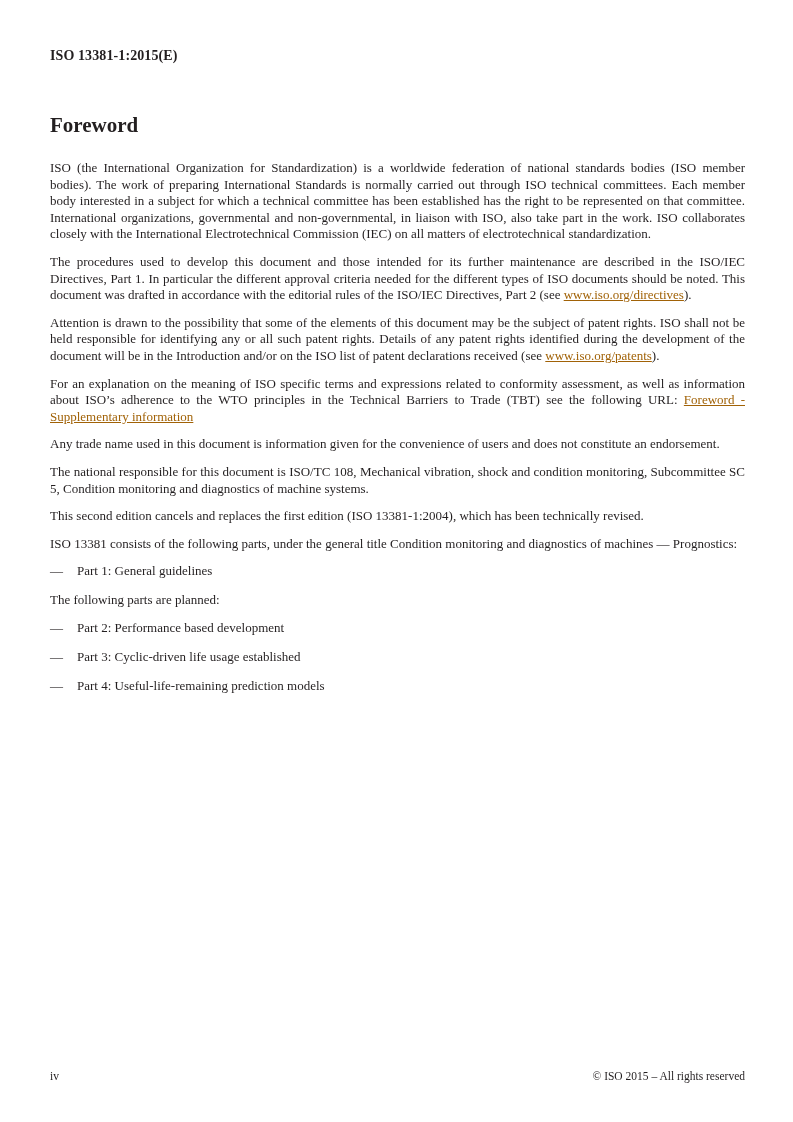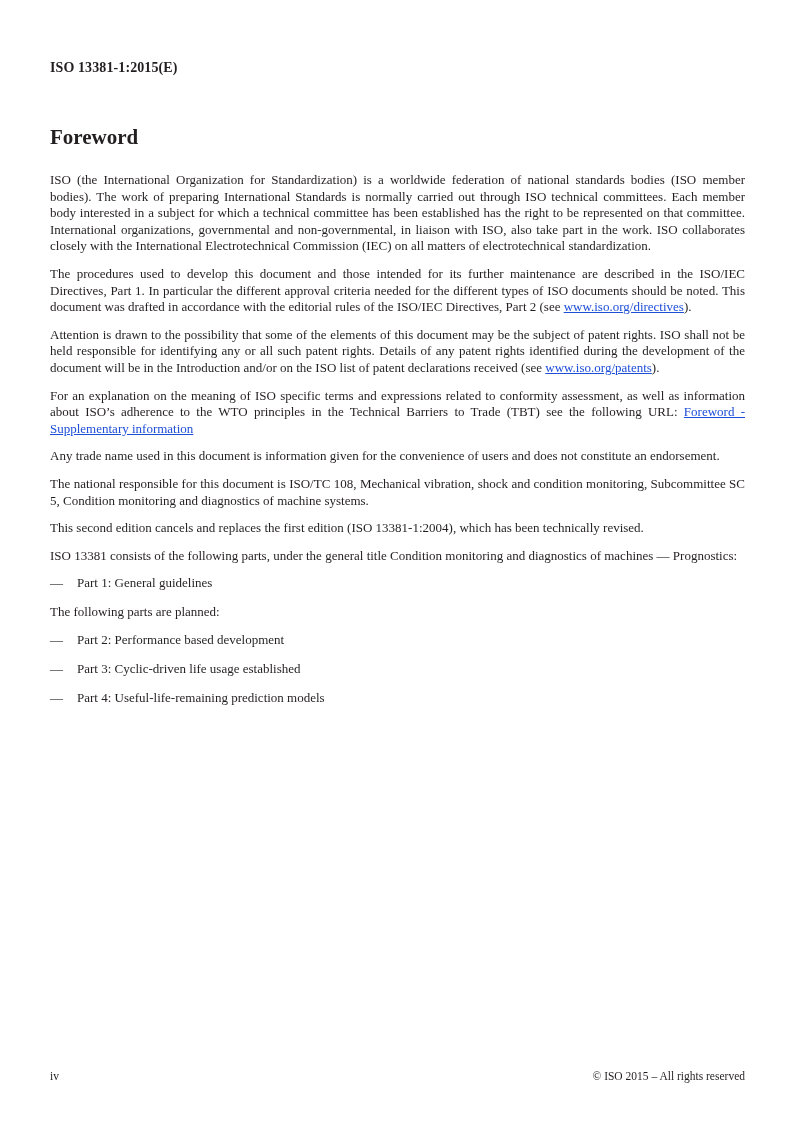--- a/index.html
+++ b/index.html
@@ -11,21 +11,21 @@
     width: 793px;
     height: 1122px;
     position: relative;
     font-family: "Liberation Serif", "DejaVu Serif", serif;
     color: #231f20;
     overflow: hidden;
   }
   .page {
     position: absolute;
     inset: 0;
-    padding: 60px 48px 0 50px;
+    padding: 48px 48px 0 50px;
     box-sizing: border-box;
     border-radius: 13px;
   }
   .doc-header {
     font-weight: bold;
     font-size: 14px;
     letter-spacing: 0.1px;
     margin: 0 0 49px 0;
   }
   .doc-title {
@@ -46,21 +46,21 @@
     font-size: 13px;
     line-height: 16.6px;
   }
   .list-item .marker {
     flex: 0 0 27px;
     width: 27px;
   }
   .italic {
   }
   a.doc-link {
-    color: #1d4ed8;
+    color: #a16207;
     text-decoration: underline;
   }
   .footer {
     position: absolute;
     left: 50px;
     right: 48px;
     top: 1070px;
     display: flex;
     justify-content: space-between;
     align-items: center;

